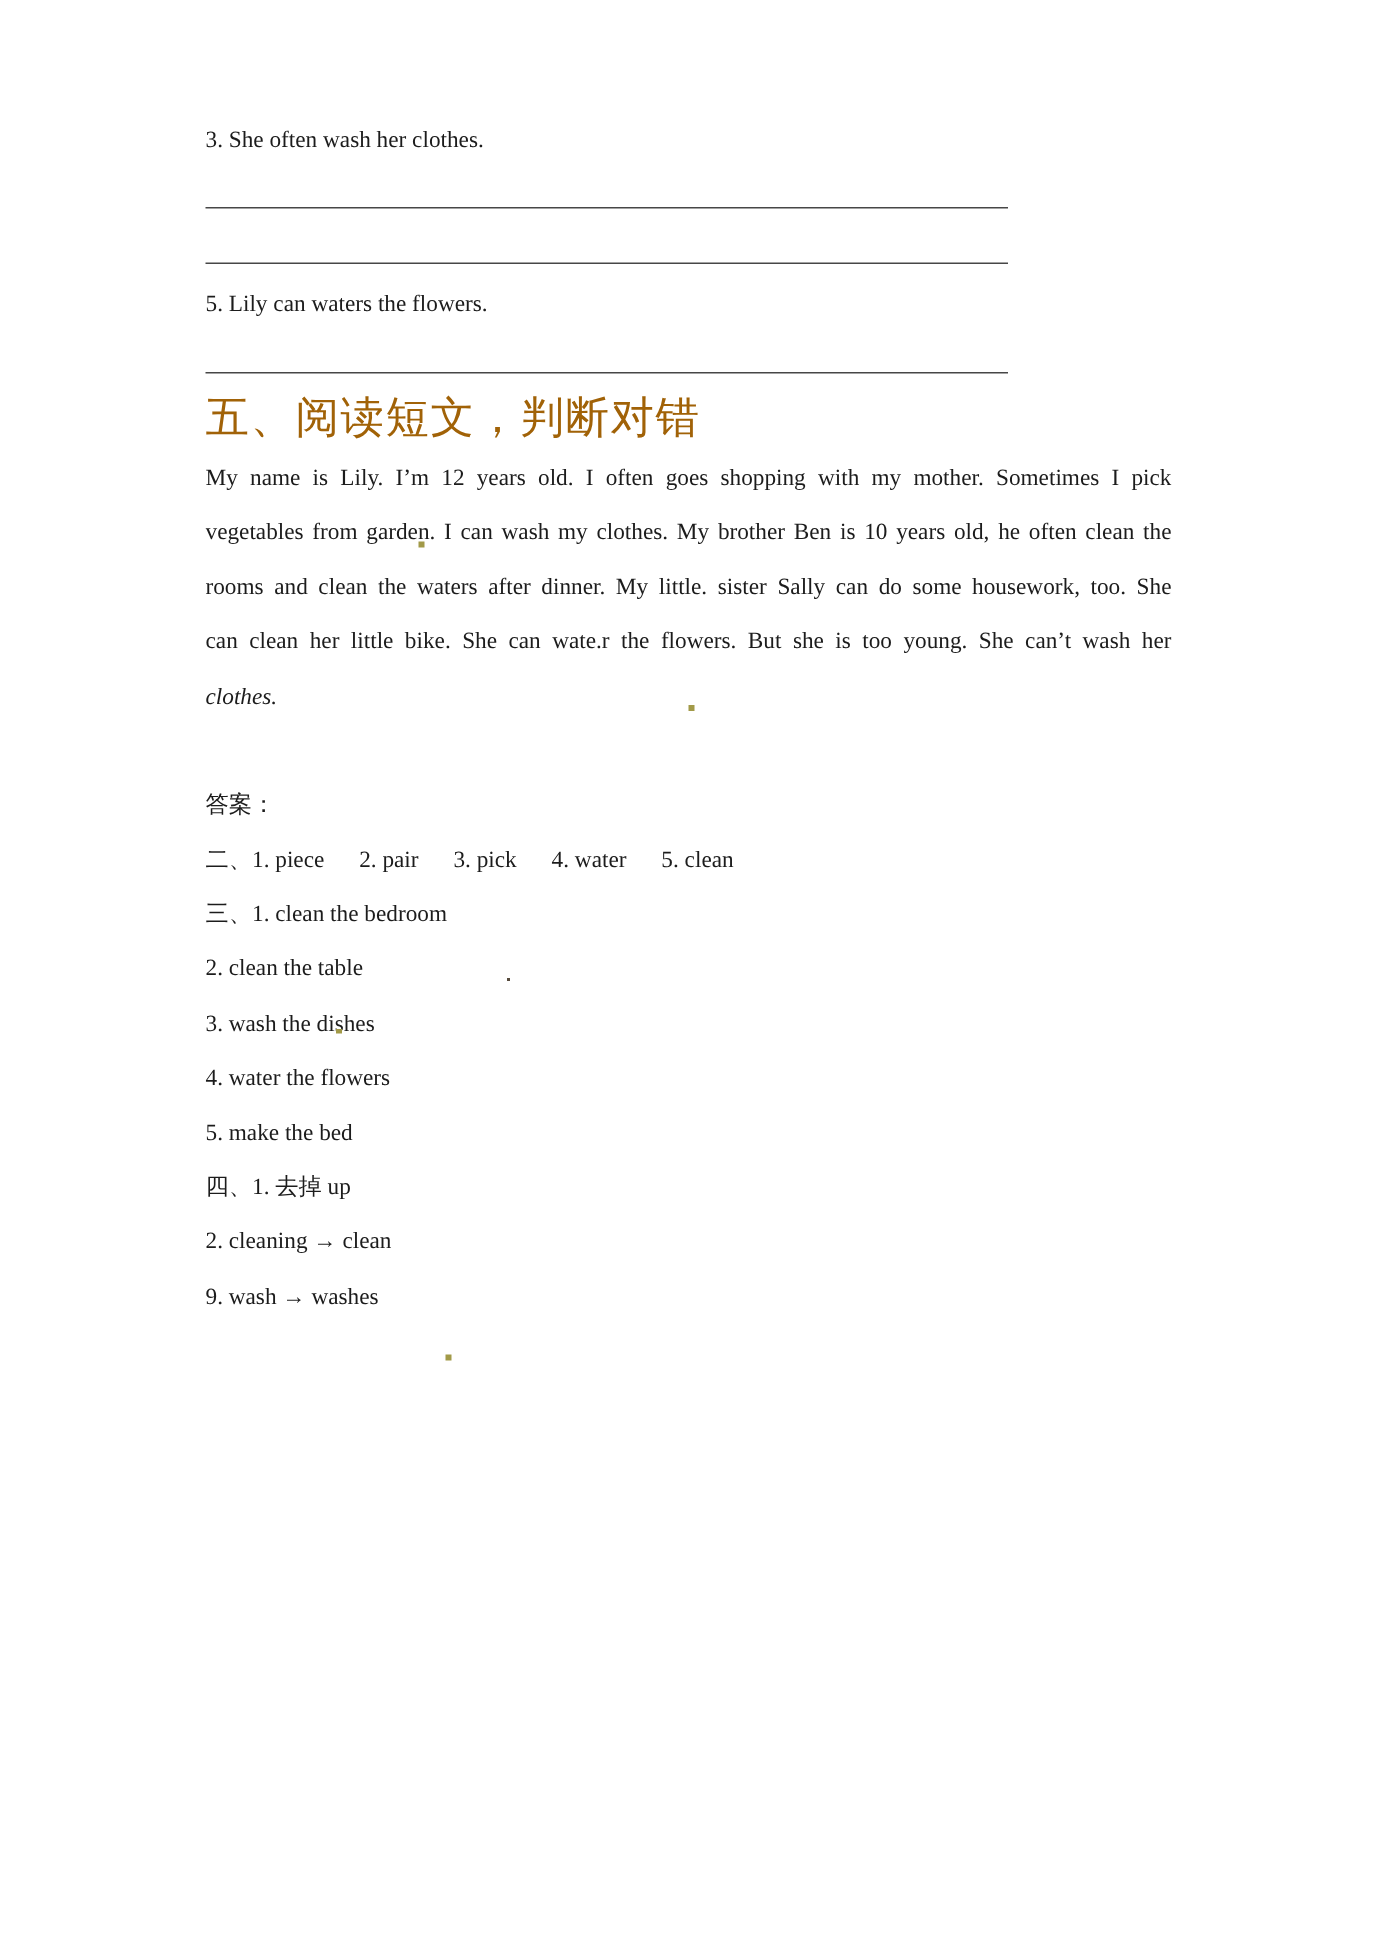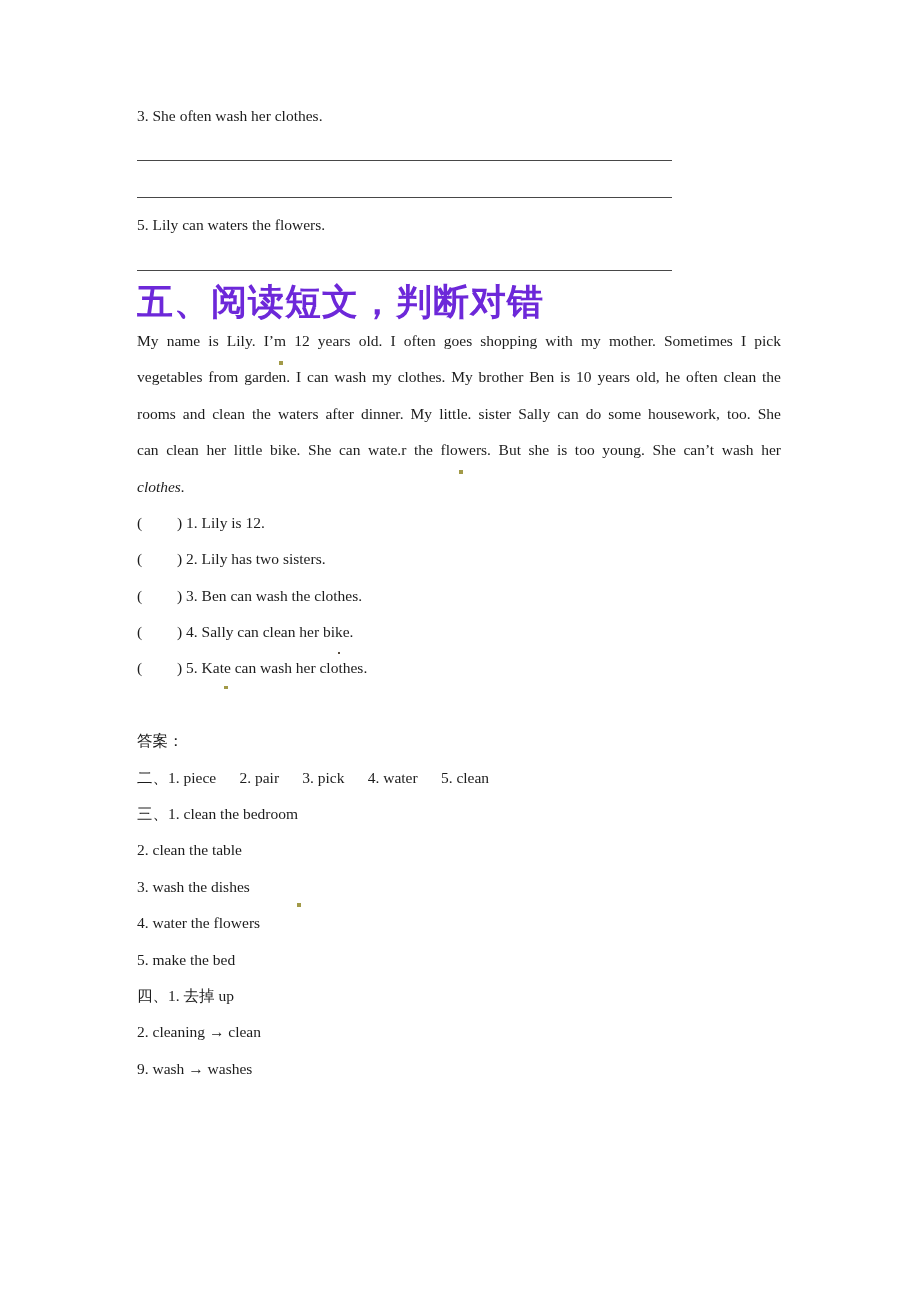--- a/index.html
+++ b/index.html
@@ -6,21 +6,21 @@
     margin: 0;
     padding: 0;
     background: #ffffff;
   }
   .page {
     position: relative;
     width: 920px;
     height: 1302px;
     background: #ffffff;
     box-sizing: border-box;
-    padding: 98px 139px 0 137px;
+    padding: 76px 139px 0 137px;
     font-family: "Liberation Serif", "DejaVu Serif", serif;
     font-size: 15.5px;
     line-height: 36.4px;
     color: #1c1c1c;
   }
   .sentence {
     height: 36.4px;
     white-space: pre-wrap;
   }
   .write-line {
@@ -31,25 +31,25 @@
     position: absolute;
     left: 0;
     top: 26px;
     width: 535px;
     height: 0;
     border-top: 1px solid #474747;
   }
   .section-heading {
     height: 43px;
     line-height: 43px;
-    font-size: 36px;
-    font-weight: 700;
+    font-size: 29px;
+    font-weight: 400;
     letter-spacing: 1px;
     font-family: "Liberation Sans", "DejaVu Sans", sans-serif;
-    color: #6d28d9;
+    color: #a16207;
   }
   .passage {
     width: 644px;
   }
   .passage-line {
     height: 36.4px;
     text-align: justify;
     text-align-last: justify;
     overflow: hidden;
   }
@@ -106,27 +106,20 @@
     <div class="section-heading">五、阅读短文，判断对错</div>
 
     <div class="passage">
       <div class="passage-line">My name is Lily. I’m 12 years old. I often goes shopping with my mother. Sometimes I pick</div>
       <div class="passage-line">vegetables from garden. I can wash my clothes. My brother Ben is 10 years old, he often clean the</div>
       <div class="passage-line">rooms and clean the waters after dinner. My little. sister Sally can do some housework, too. She</div>
       <div class="passage-line">can clean her little bike. She can wate.r the flowers. But she is too young. She can’t wash her</div>
       <div class="passage-line last">clothes.</div>
     </div>
 
-    <div>
-      <div class="question">(         ) 1. Lily is 12.</div>
-      <div class="question">(         ) 2. Lily has two sisters.</div>
-      <div class="question">(         ) 3. Ben can wash the clothes.</div>
-      <div class="question">(         ) 4. Sally can clean her bike.</div>
-      <div class="question">(         ) 5. Kate can wash her clothes.</div>
-    </div>
   </div>
 
   <div class="spacer"></div>
 
   <div>
     <div class="answers-label">答案：</div>
     <div class="answer-line">二、1. piece      2. pair      3. pick      4. water      5. clean</div>
     <div class="answer-line">三、1. clean the bedroom</div>
     <div class="answer-line">2. clean the table</div>
     <div class="answer-line">3. wash the dishes</div>

